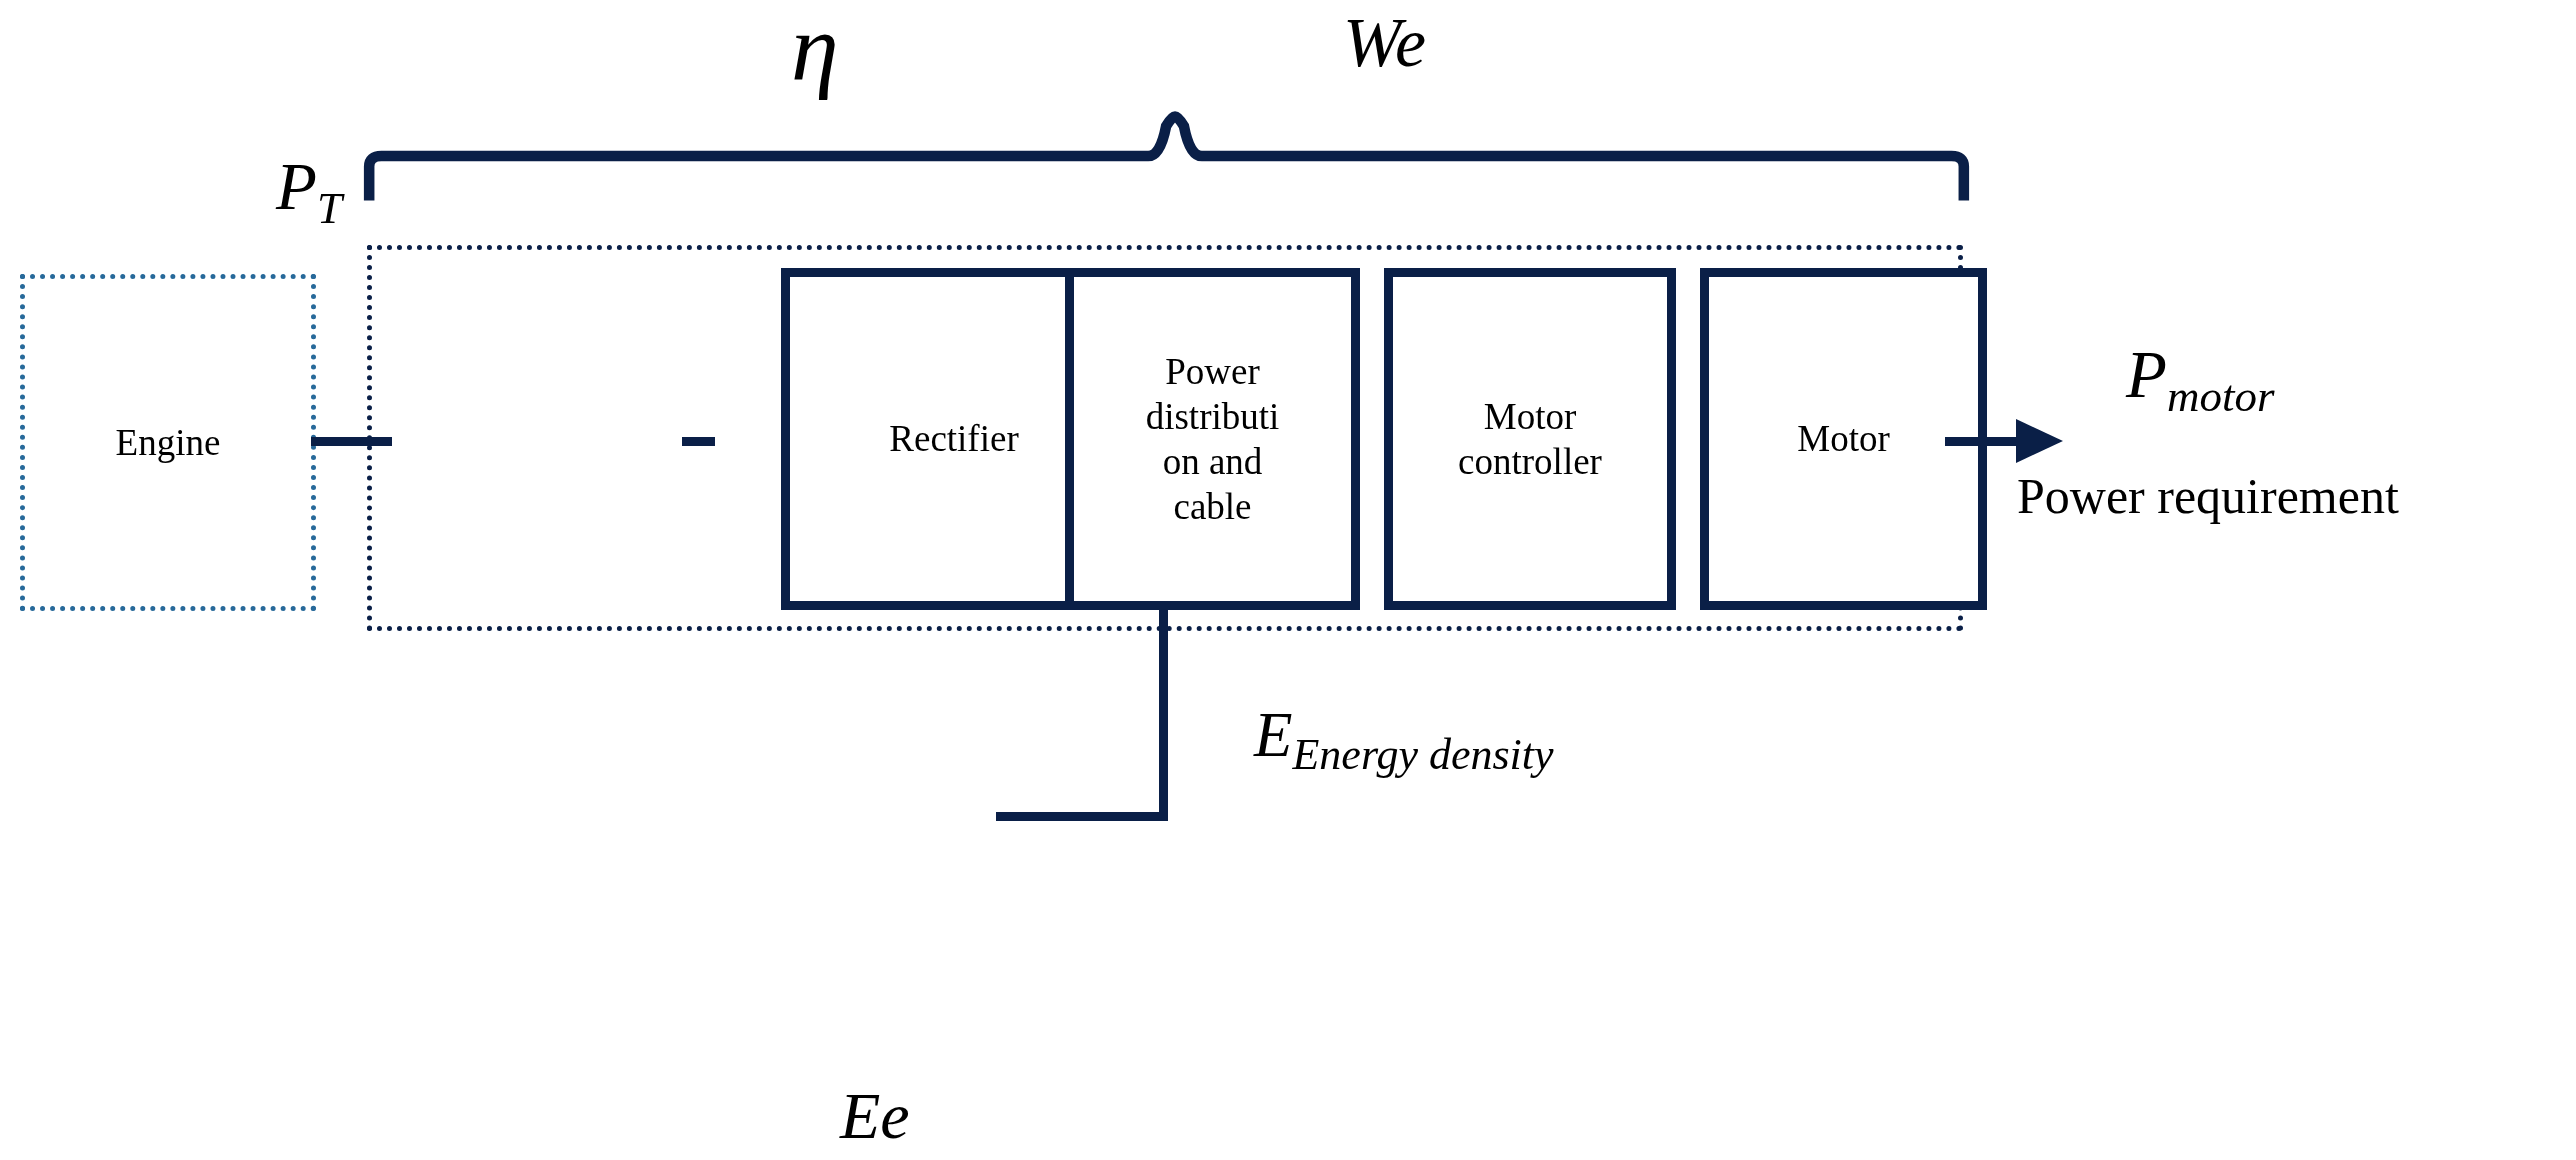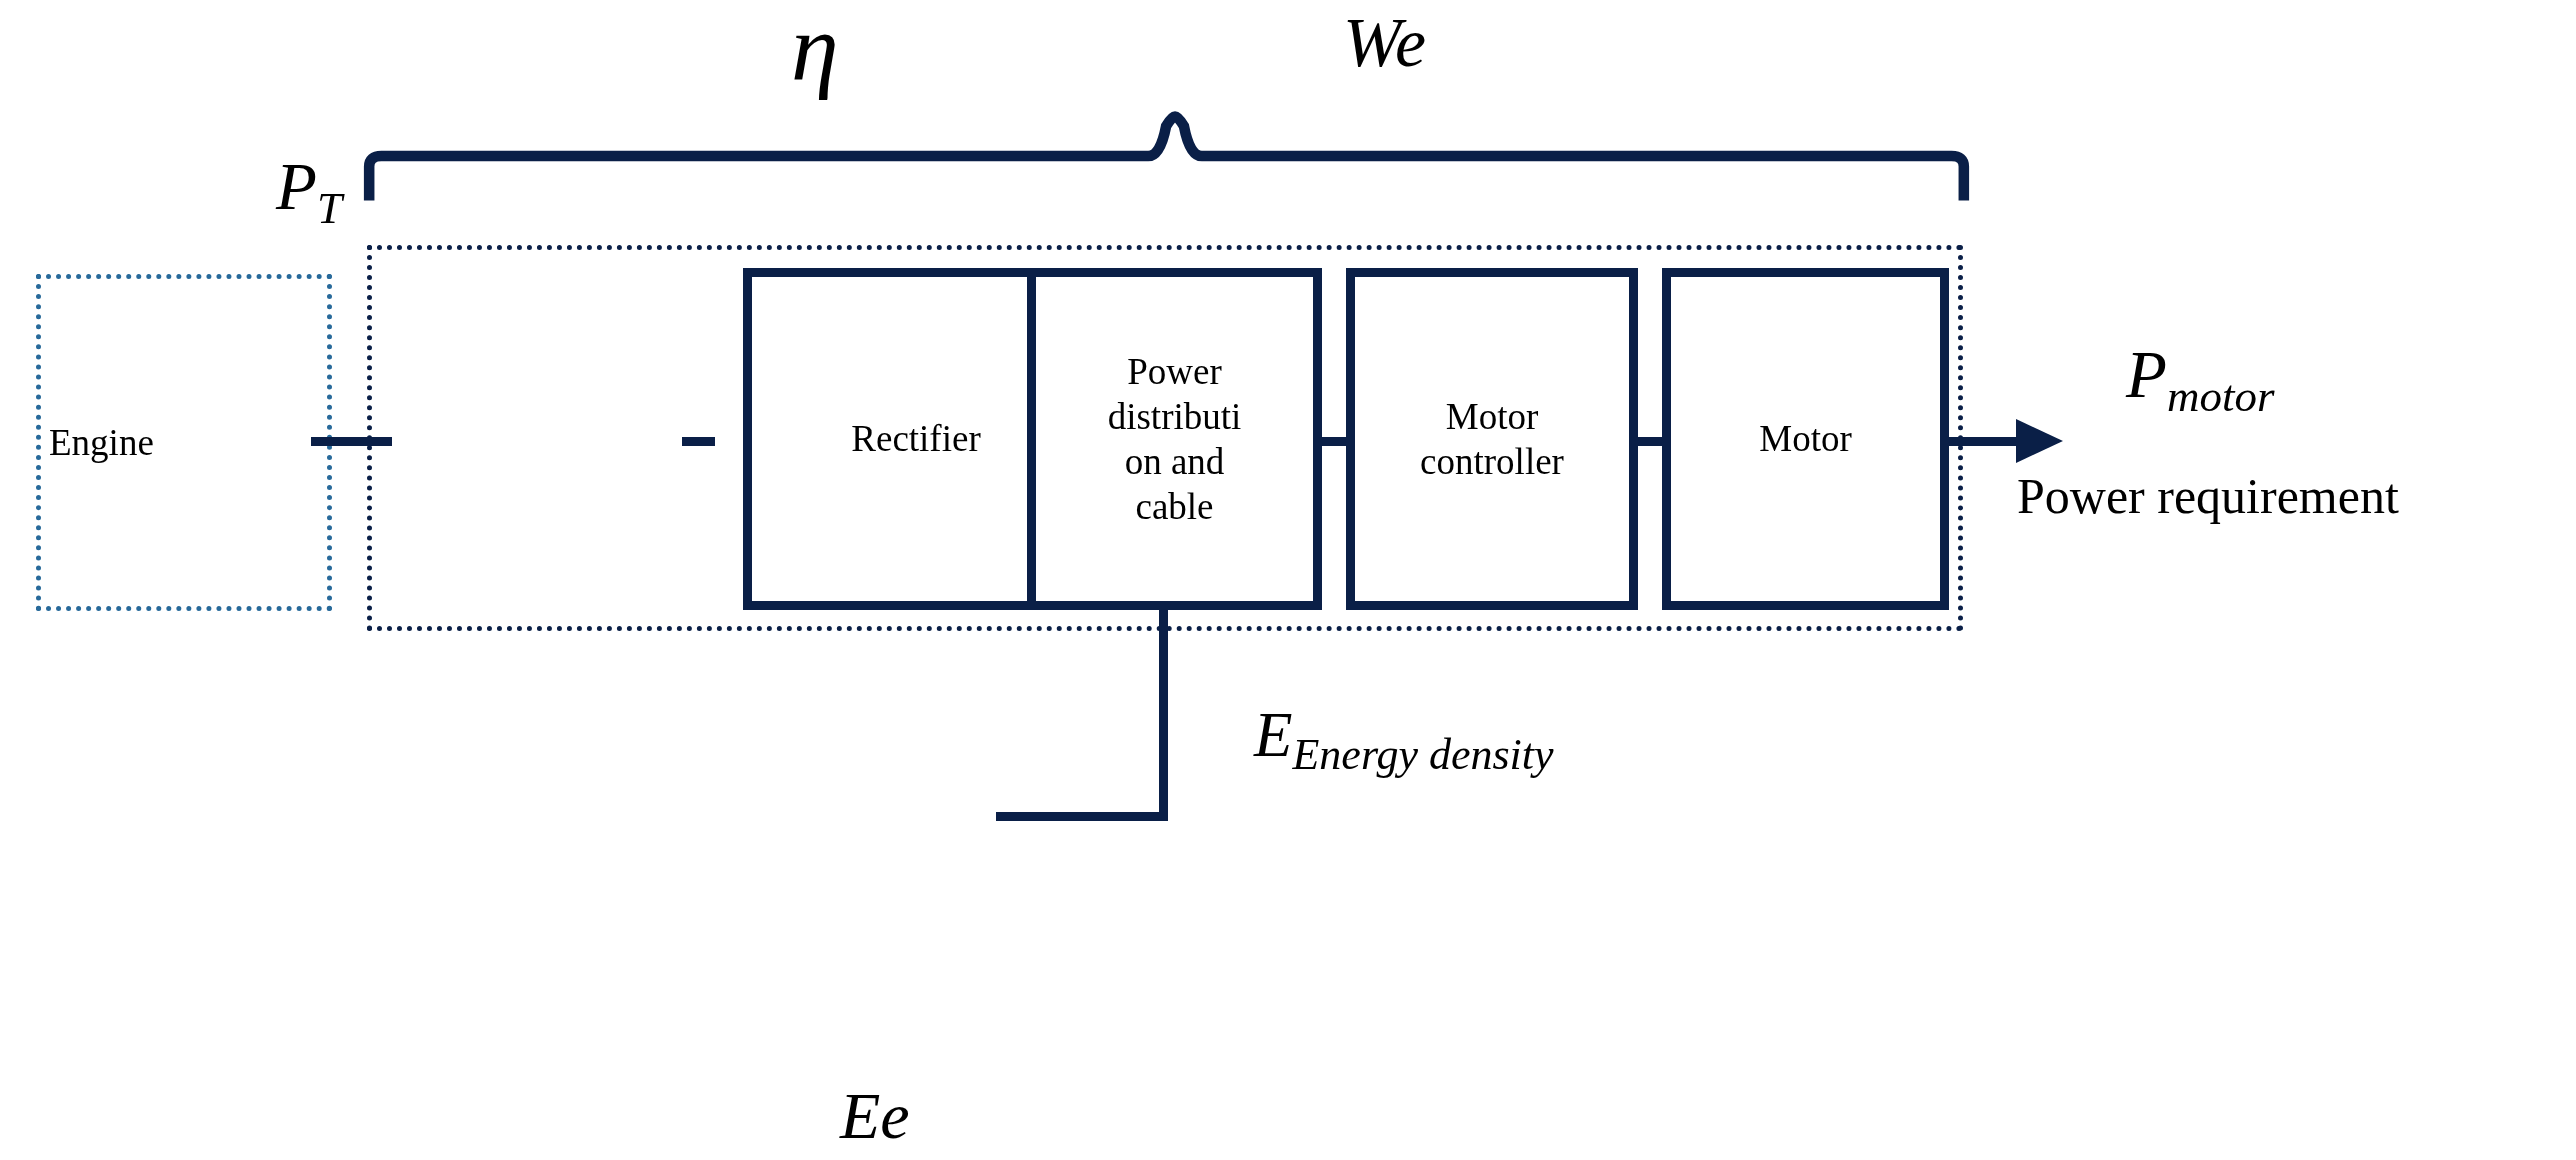--- a/index.html
+++ b/index.html
@@ -26,40 +26,42 @@
     top: 245px;
     width: 1596px;
     height: 386px;
     border: 5.7px dotted #0a1f47;
     box-sizing: border-box;
     background: transparent;
   }
 
   
   .engine-box {
-    left: 36px;
+    left: 20px;
     top: 274px;
     width: 296px;
     height: 337px;
     border: 5.7px dotted #27699a;
     box-sizing: border-box;
     display: flex;
     align-items: center;
+    justify-content: center;
     background: #ffffff;
   }
 
   
   .block {
     border: 9px solid #0a1f47;
     box-sizing: border-box;
     background: #ffffff;
     display: flex;
     align-items: center;
     justify-content: center;
     text-align: center;
+    margin-left: 38px;
   }
   .block-label, .engine-label {
     font-size: 37px;
     line-height: 1.22;
     color: #000000;
     padding: 0 8px;
     white-space: pre-line;
   }
   .engine-label { white-space: nowrap; }
 

